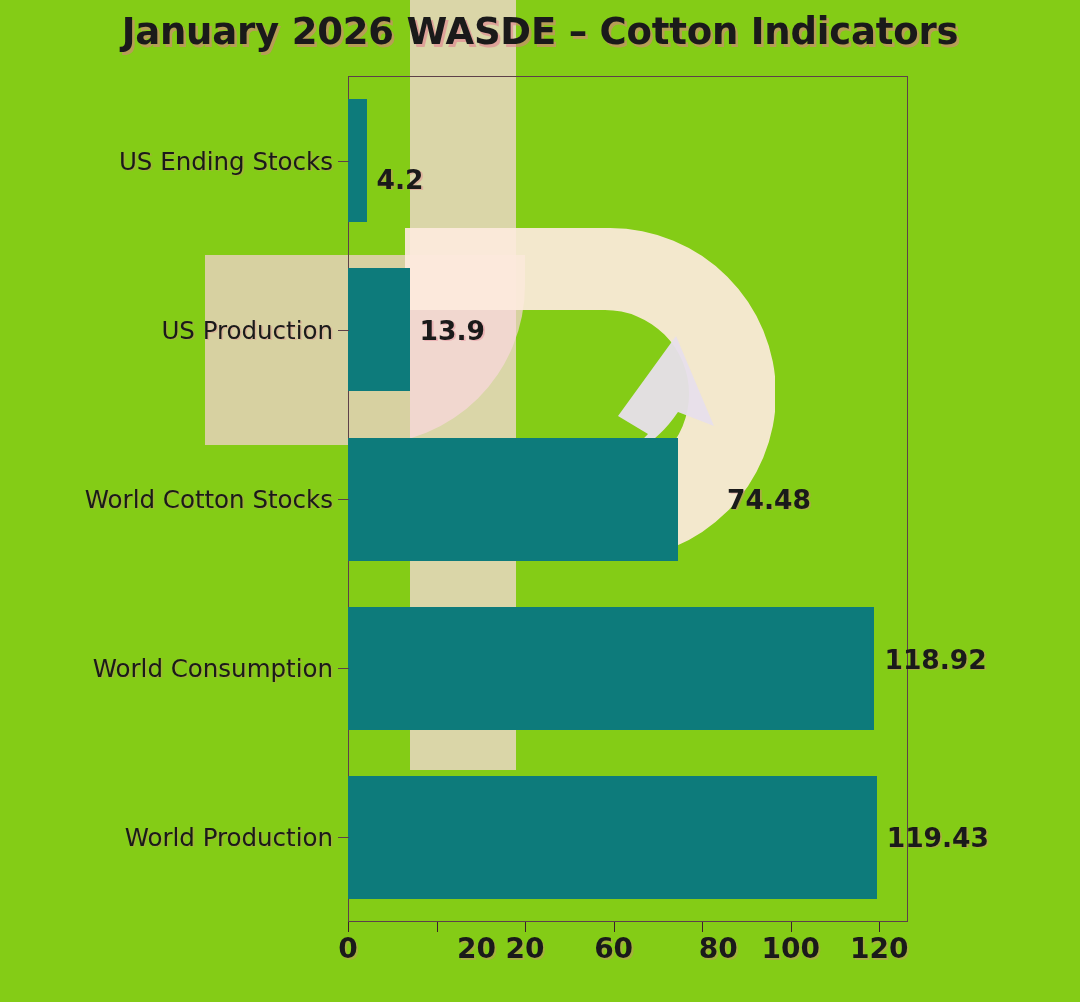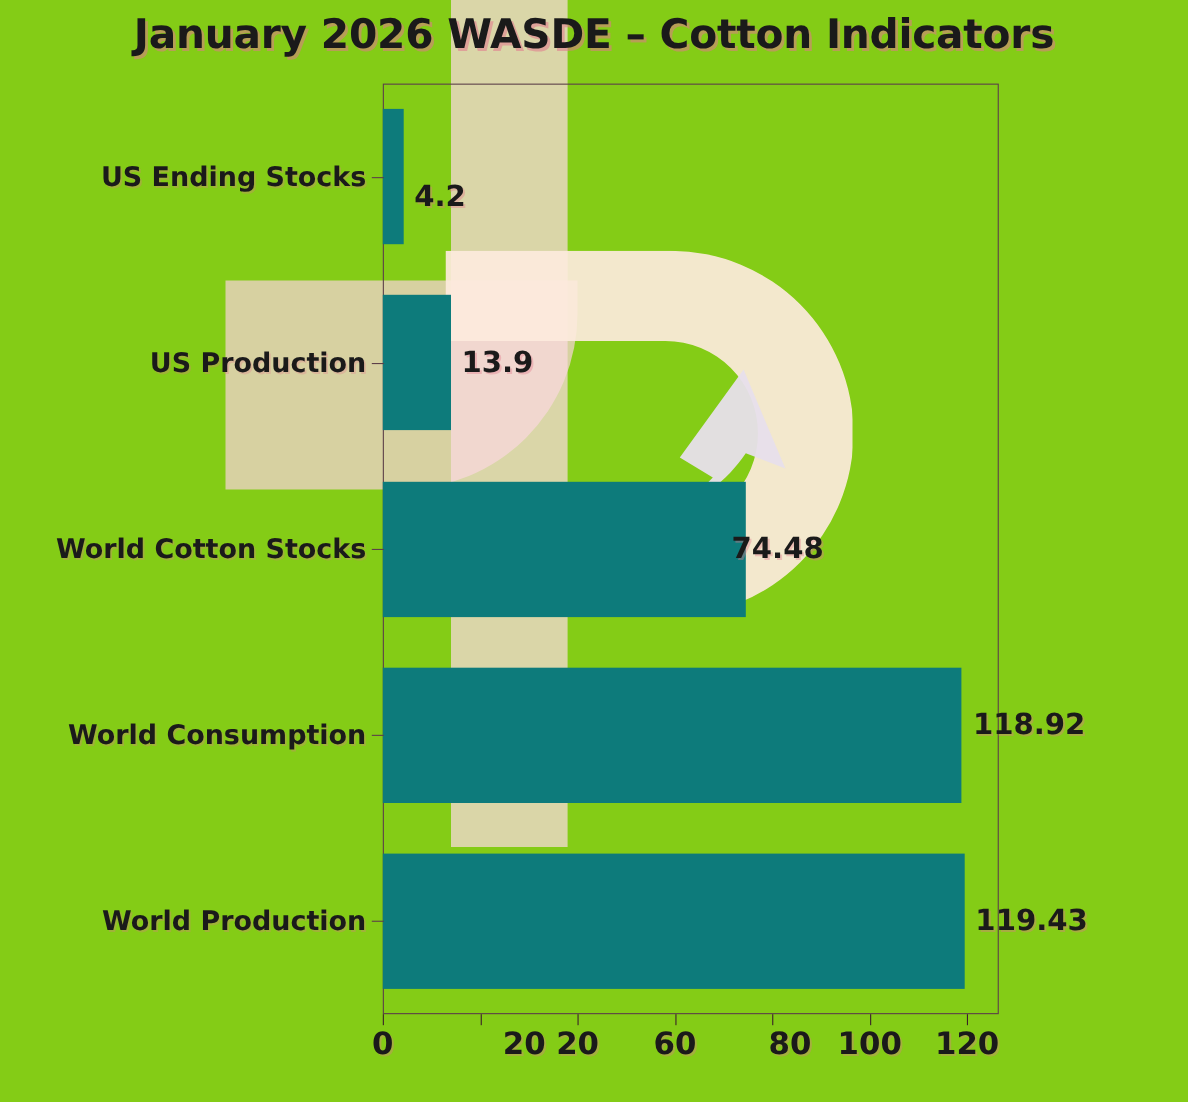--- a/index.html
+++ b/index.html
@@ -87,21 +87,21 @@
     white-space:nowrap;
     text-shadow:1.8px 1.8px 0 rgba(226,120,140,.38);
     transform:translateY(-50%);
   }
 
   
   .ycat{
     position:absolute;
     right:1086px;            
     font-size:24.5px;
-    font-weight:bold;
+    font-weight:normal;
     color:#1a1a1a;
     white-space:nowrap;
     text-shadow:1.6px 1.6px 0 rgba(226,120,140,.30);
     transform:translateY(-50%);
     text-align:right;
   }
   .ytick{
     position:absolute;
     left:338px;
     width:11px;
@@ -157,21 +157,21 @@
   <div id="title">January 2026 WASDE – Cotton Indicators</div>
 
   <div id="plot"></div>
 
   <div id="bars-layer">
       <div class="bar" style="left: 348px; top: 775.9px; width: 528.702px; background: rgb(13, 123, 123);"></div>
       <div class="bar-label" style="left: 886.702px; top: 837.4px;">119.43</div>
       <div class="bar" style="left: 348px; top: 606.7px; width: 526.444px; background: rgb(13, 123, 123);"></div>
       <div class="bar-label" style="left: 884.444px; top: 659px;">118.92</div>
       <div class="bar" style="left: 348px; top: 437.5px; width: 329.714px; background: rgb(13, 123, 123);"></div>
-      <div class="bar-label" style="left: 665px; top: 499px;">74.48</div>
+      <div class="bar-label" style="left: 727px; top: 499px;">74.48</div>
       <div class="bar" style="left: 348px; top: 268.3px; width: 61.5336px; background: rgb(13, 123, 123);"></div>
       <div class="bar-label" style="left: 419.534px; top: 329.8px;">13.9</div>
       <div class="bar" style="left: 348px; top: 99.1px; width: 18.5929px; background: rgb(13, 123, 123);"></div>
       <div class="bar-label" style="left: 376.593px; top: 160.6px; margin-top: 18px;">4.2</div>
     </div>
 
   <div id="yaxis-layer">
       <div class="ytick" style="top: 837.4px;"></div>
       <div class="ycat" style="right: 747px; top: 837.4px;">World Production</div>
       <div class="ytick" style="top: 668.2px;"></div>

